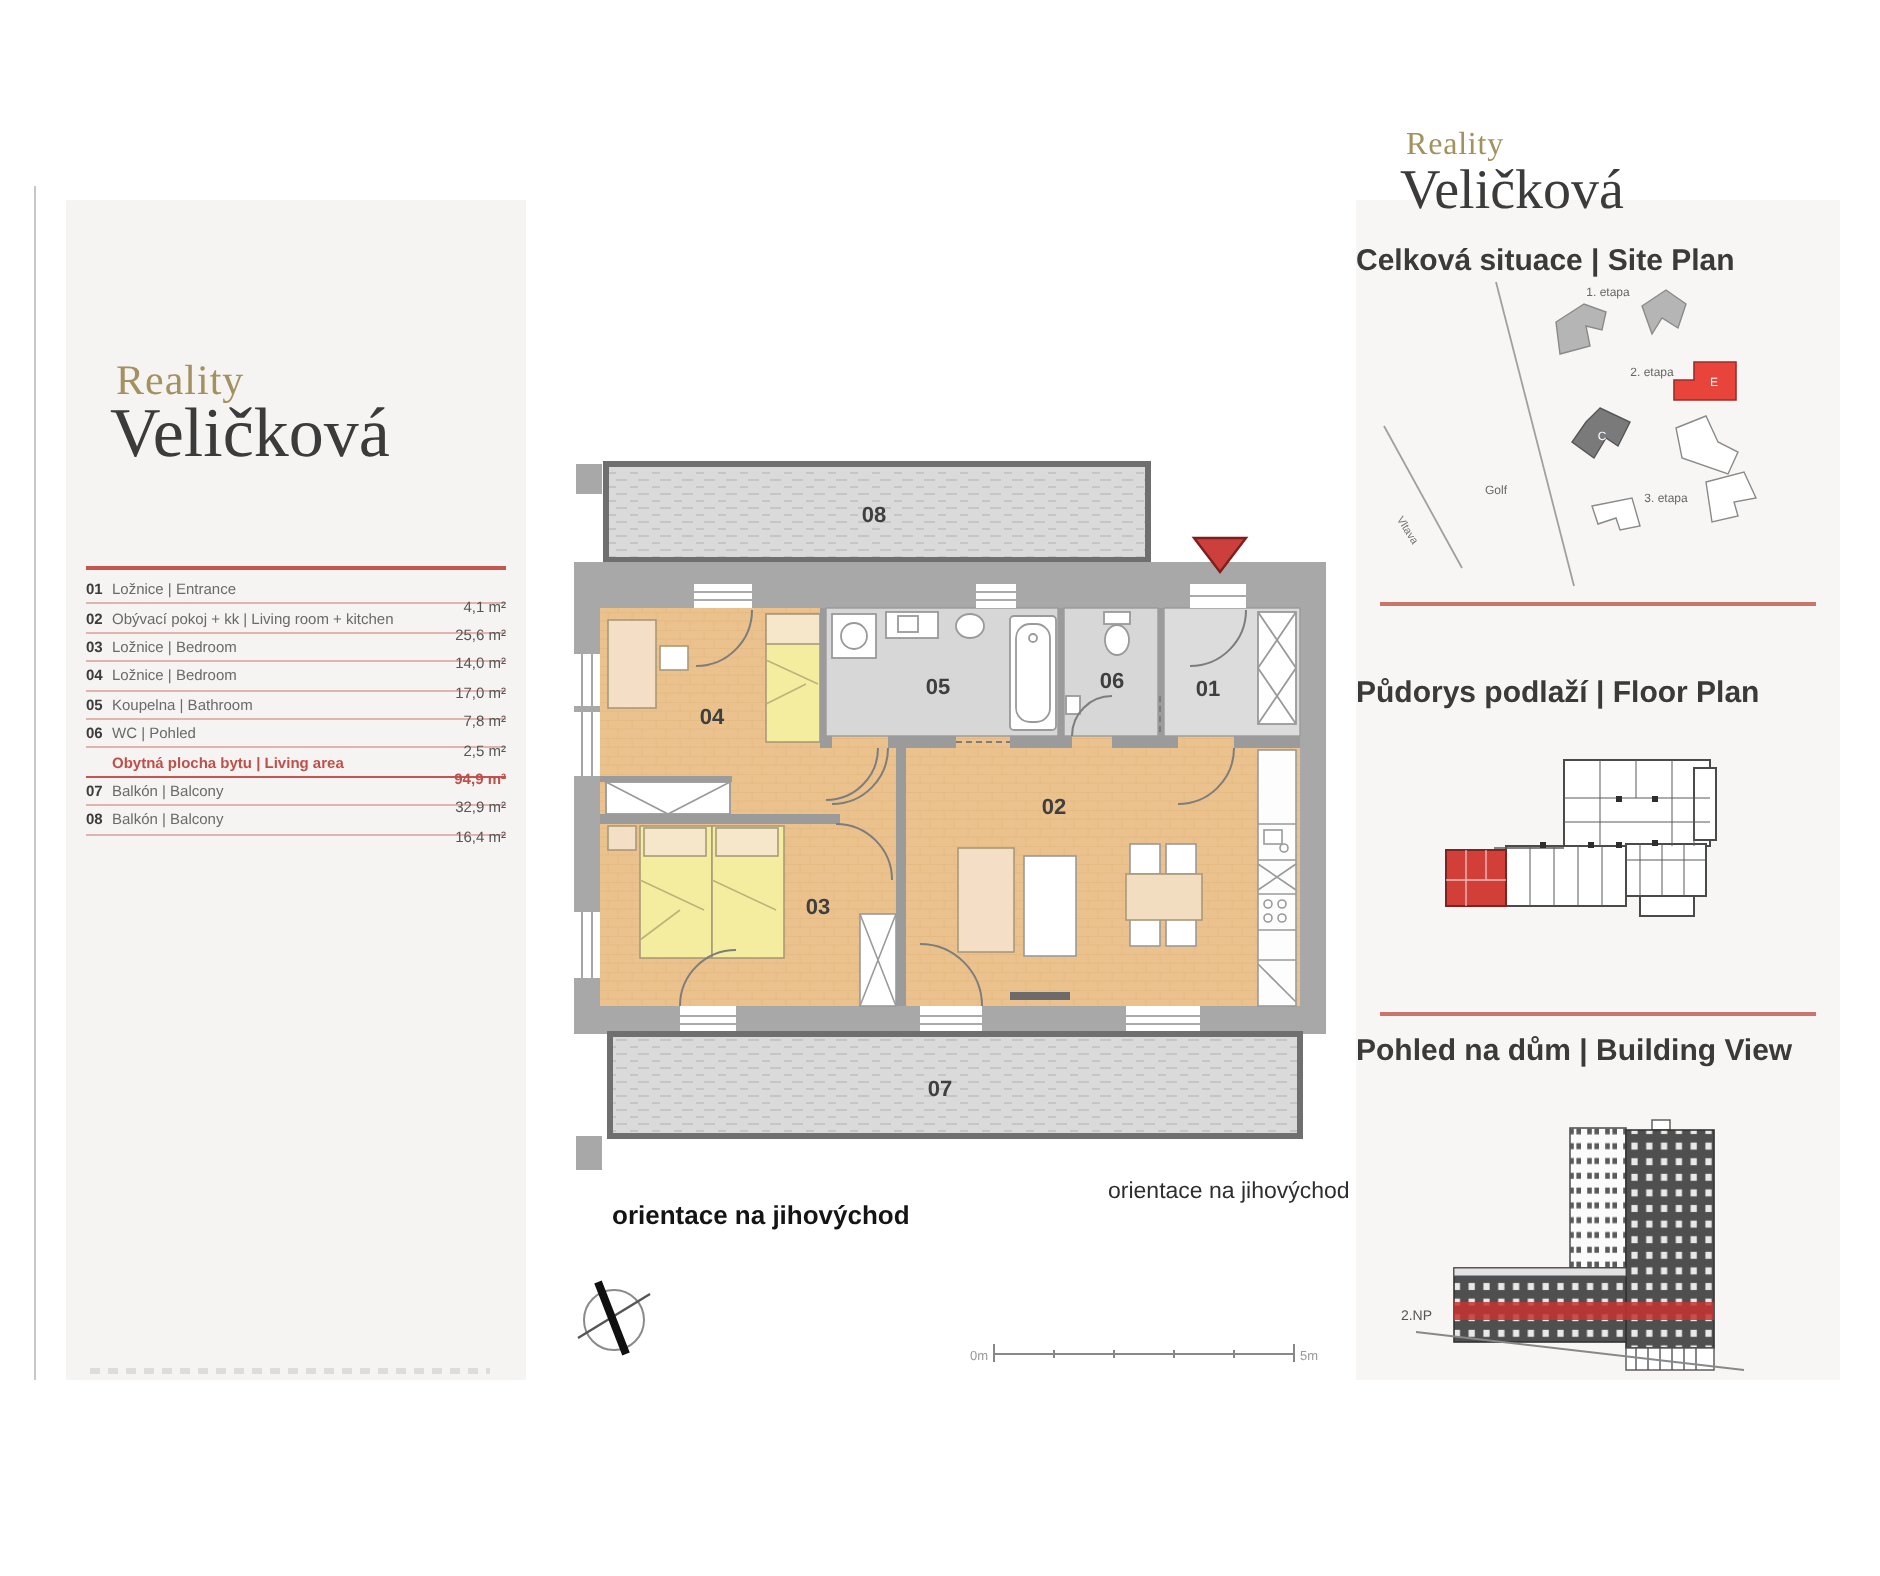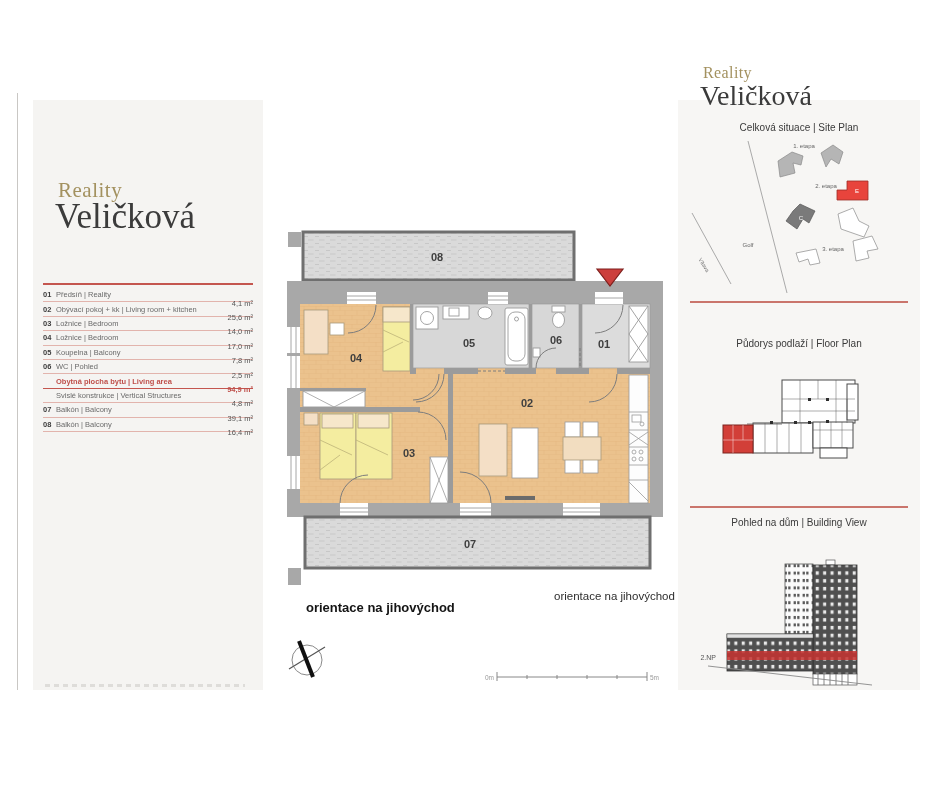--- a/index.html
+++ b/index.html
@@ -28,83 +28,78 @@
 
   
   .orient-bold{left:306px;top:600px;font-size:13px;font-weight:bold;color:#141414;}
   .orient-reg{left:554px;top:590px;font-size:11.5px;color:#2e2e2e;}
 
   
   .right-card{left:678px;top:100px;width:242px;height:590px;background:#f7f6f4;}
   .rlogo-r{left:703px;top:64px;font-family:"Liberation Serif",serif;font-size:16px;
            letter-spacing:.4px;color:#a3915f;}
   .rlogo-v{left:700px;top:80px;font-family:"Liberation Serif",serif;font-size:28px;color:#3b3b3b;}
-  .rtitle{width:242px;text-align:center;font-size:10px;font-weight:normal;color:#3a3a3a;}
+  .rtitle{width:242px;text-align:left;font-size:15px;font-weight:bold;color:#3a3a3a;}
   .rt1{left:678px;top:122px;} .rt2{left:678px;top:338px;} .rt3{left:678px;top:517px;}
   .rrule{left:690px;width:218px;height:2px;background:#ca756c;}
   .rr1{top:301px;} .rr2{top:506px;}
 
   svg text{font-family:"Liberation Sans",sans-serif;}
 </style>
 </head>
 <body>
 
 <div class="page">
 
   <div class="abs vline"></div>
 
   <div class="abs left-card">
     <div class="logo-r">Reality</div>
     <div class="logo-v">Veličková</div>
     <div class="rule-top"></div>
     <div class="atable">
       <div class="trow">
           <span class="tnum">01</span>
-          <span class="tlab">Předsíň | Reality</span>
+          <span class="tlab">Ložnice | Entrance</span>
           <span class="tval">4,1 m²</span>
         </div>
       <div class="trow">
           <span class="tnum">02</span>
           <span class="tlab">Obývací pokoj + kk | Living room + kitchen</span>
           <span class="tval">25,6 m²</span>
         </div>
       <div class="trow">
           <span class="tnum">03</span>
           <span class="tlab">Ložnice | Bedroom</span>
           <span class="tval">14,0 m²</span>
         </div>
       <div class="trow">
           <span class="tnum">04</span>
           <span class="tlab">Ložnice | Bedroom</span>
           <span class="tval">17,0 m²</span>
         </div>
       <div class="trow">
           <span class="tnum">05</span>
-          <span class="tlab">Koupelna | Balcony</span>
+          <span class="tlab">Koupelna | Bathroom</span>
           <span class="tval">7,8 m²</span>
         </div>
       <div class="trow">
           <span class="tnum">06</span>
           <span class="tlab">WC | Pohled</span>
           <span class="tval">2,5 m²</span>
         </div>
       <div class="trow total">
           <span class="tnum"></span>
           <span class="tlab">Obytná plocha bytu | Living area</span>
           <span class="tval">94,9 m²</span>
         </div>
       <div class="trow">
-          <span class="tnum"></span>
-          <span class="tlab">Svislé konstrukce | Vertical Structures</span>
-          <span class="tval">4,8 m²</span>
-        </div>
-      <div class="trow">
           <span class="tnum">07</span>
           <span class="tlab">Balkón | Balcony</span>
-          <span class="tval">39,1 m²</span>
+          <span class="tval">32,9 m²</span>
         </div>
       <div class="trow">
           <span class="tnum">08</span>
           <span class="tlab">Balkón | Balcony</span>
           <span class="tval">16,4 m²</span>
         </div>
     </div>
     <div class="smudge"></div>
   </div>
 

